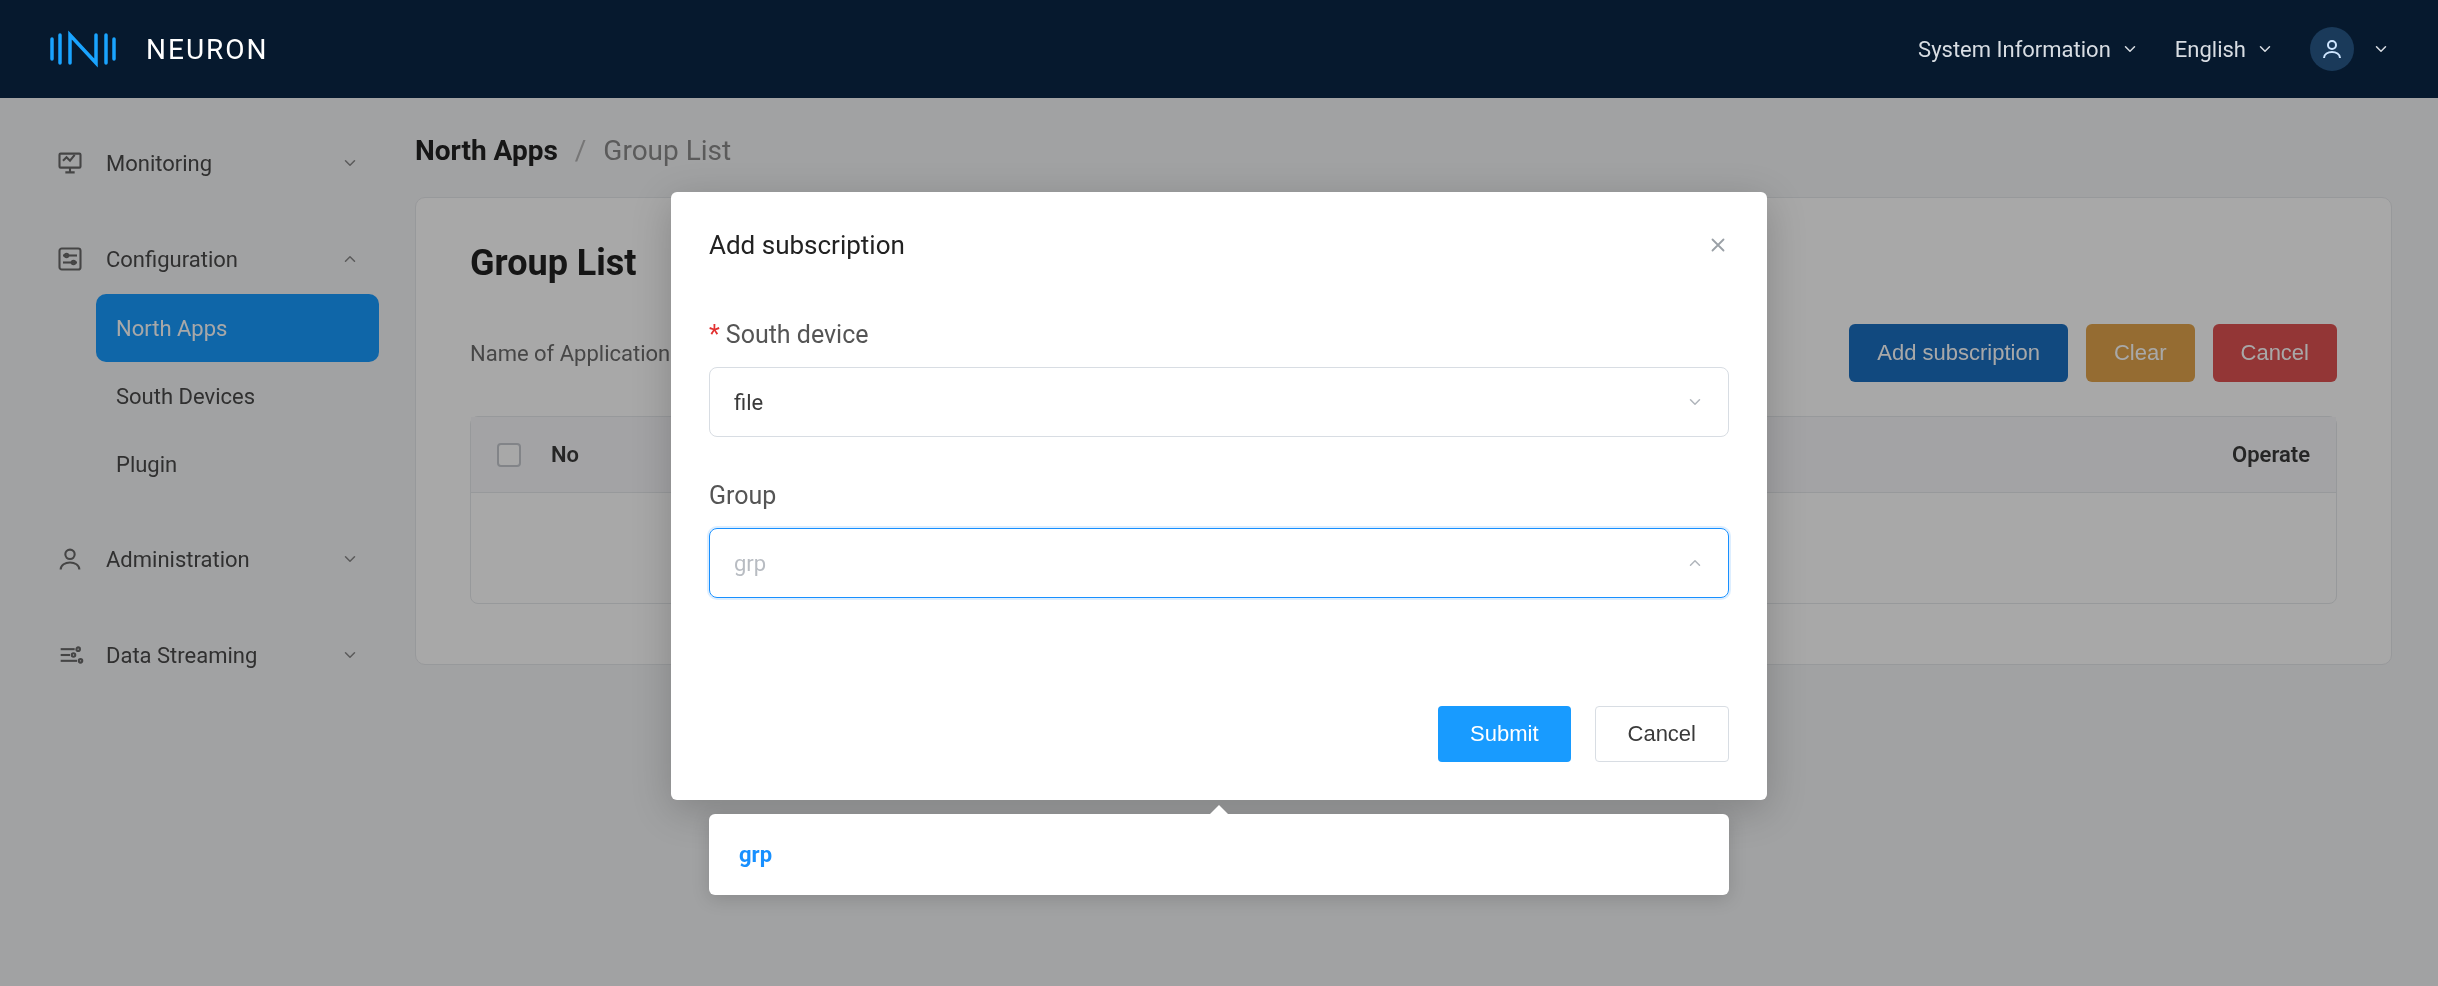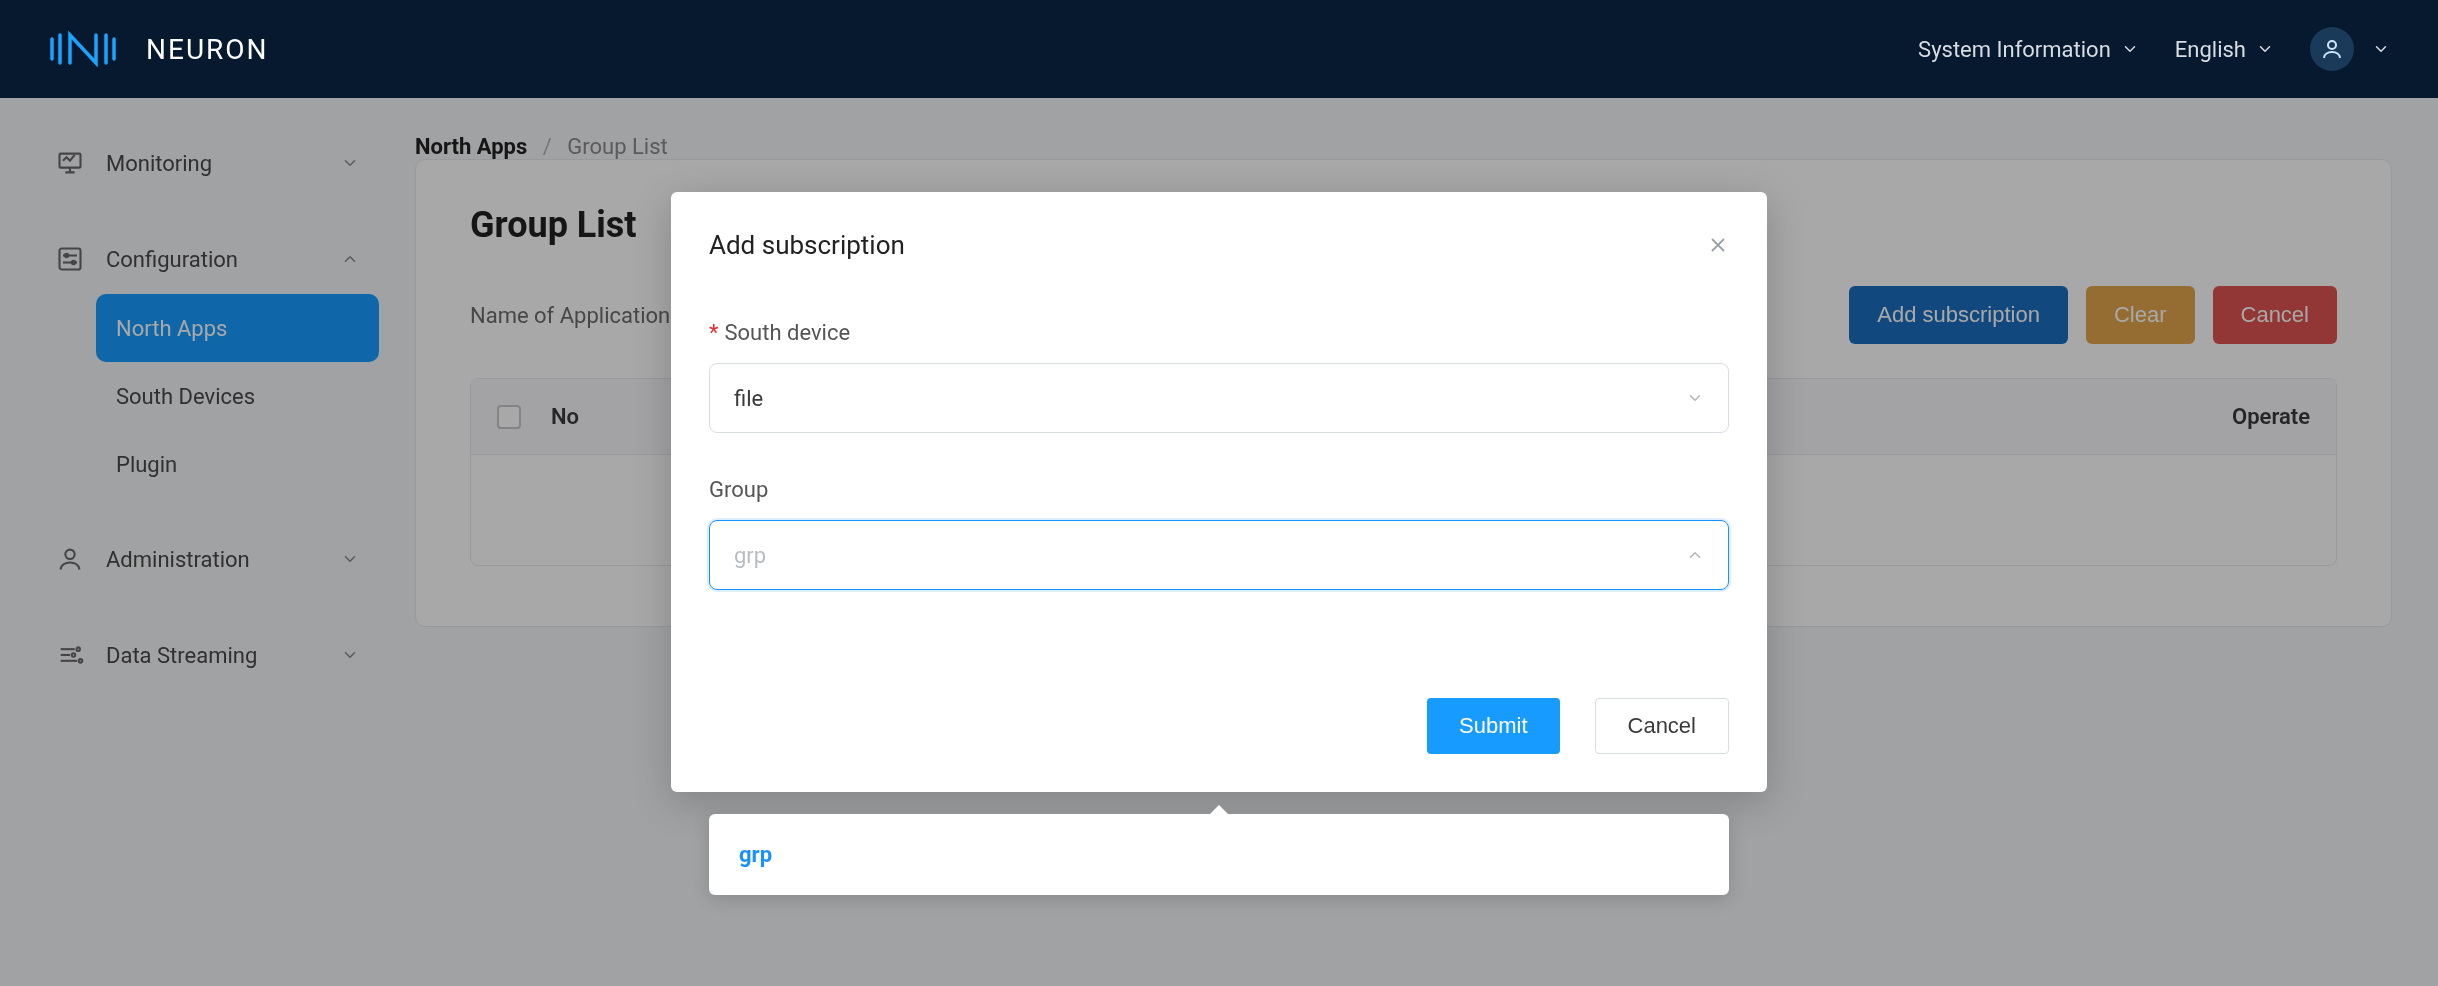--- a/index.html
+++ b/index.html
@@ -23,21 +23,21 @@
 .sidebar-item .left { display: flex; align-items: center; gap: 22px; }
 .sidebar-item .label { font-size: 22px; color: #4a4a4a; }
 .sidebar-item.active { background: #189bff; }
 .sidebar-item.active .label { color: #fff; }
 .sidebar-sub { padding-left: 60px; }
 .sidebar-sub .sidebar-item { height: 68px; }
 .sidebar-group { margin-bottom: 26px; }
 .sidebar-icon { width: 28px; height: 28px; display: flex; align-items: center; justify-content: center; color: #6a6a6a; }
 
 .main { flex: 1; padding: 36px 46px 0 0; }
-.breadcrumb { font-size: 22px; color: #4a4a4a; }
+.breadcrumb { font-size: 28px; color: #4a4a4a; margin-bottom: 30px; }
 .breadcrumb .strong { font-weight: 700; color: #222; }
 .breadcrumb .sep { color: #b3b3b3; margin: 0 10px; }
 .breadcrumb .sub { color: #8a8a8a; }
 
 .panel { background: #fff; border: 1px solid #e6e8eb; border-radius: 10px; padding: 44px 54px 60px 54px; }
 .panel-title { font-size: 36px; font-weight: 700; color: #222; margin-bottom: 40px; }
 .panel-row { display: flex; align-items: center; justify-content: space-between; margin-bottom: 34px; }
 .panel-row .left { font-size: 22px; color: #6d6d6d; }
 .panel-row .btns { display: flex; gap: 18px; }
 .btn { height: 58px; padding: 0 28px; border-radius: 6px; font-size: 22px; border: none; cursor: pointer; display: flex; align-items: center; justify-content: center; color: #fff; }
@@ -52,32 +52,32 @@
 .table-body { height: 110px; }
 
 
 .overlay { position: absolute; inset: 98px 0 0 0; background: rgba(0,0,0,0.34); z-index: 10; }
 
 
 .modal { position: absolute; top: 192px; left: 50%; transform: translateX(-50%); width: 1096px; background: #fff; border-radius: 6px; z-index: 20; padding: 38px 38px 38px 38px; box-shadow: 0 10px 40px rgba(0,0,0,0.2); }
 .modal-title-row { display: flex; align-items: center; justify-content: space-between; margin-bottom: 60px; }
 .modal-title { font-size: 26px; color: #222; }
 .modal-close { cursor: pointer; color: #9aa0a6; }
-.form-label { font-size: 22px; color: #555; margin-bottom: 18px; display: block; }
+.form-label { font-size: 25px; color: #555; margin-bottom: 18px; display: block; }
 .form-label .req { color: #e23030; margin-right: 6px; }
 .select { height: 70px; border: 1px solid #d8dde3; border-radius: 8px; padding: 7px 24px; display: flex; align-items: center; justify-content: space-between; font-size: 22px; color: #3a3a3a; cursor: pointer; margin-bottom: 44px; }
 .select.focused { border-color: #1890ff; box-shadow: 0 0 0 2px rgba(24,144,255,0.15); }
 .select .placeholder { color: #b8bcc2; }
 .select .arrow { color: #b0b5bb; }
 
 .dropdown { position: absolute; left: 38px; right: 38px; top: 622px; background: #fff; border-radius: 6px; box-shadow: 0 4px 18px rgba(0,0,0,0.15); padding: 10px 0; z-index: 25; }
 .dropdown::before { content: ""; position: absolute; top: -9px; left: 50%; transform: translateX(-50%); width: 0; height: 0; border-left: 9px solid transparent; border-right: 9px solid transparent; border-bottom: 9px solid #fff; }
 .dropdown-item { padding: 18px 30px; font-size: 22px; font-weight: 700; color: #1890ff; cursor: pointer; }
 
-.modal-footer { display: flex; justify-content: flex-end; gap: 35px; margin-top: 108px; }
+.modal-footer { display: flex; justify-content: flex-end; gap: 24px; margin-top: 108px; }
 .m-btn { height: 56px; padding: 0 32px; border-radius: 4px; font-size: 22px; cursor: pointer; display: flex; align-items: center; }
 .m-btn-primary { background: #189bff; color: #fff; border: none; }
 .m-btn-default { background: #fff; color: #3a3a3a; border: 1px solid #d8dde3; }
 
 svg { display: block; }
 </style>
 </head>
 <body>
 
 <div class="header">

